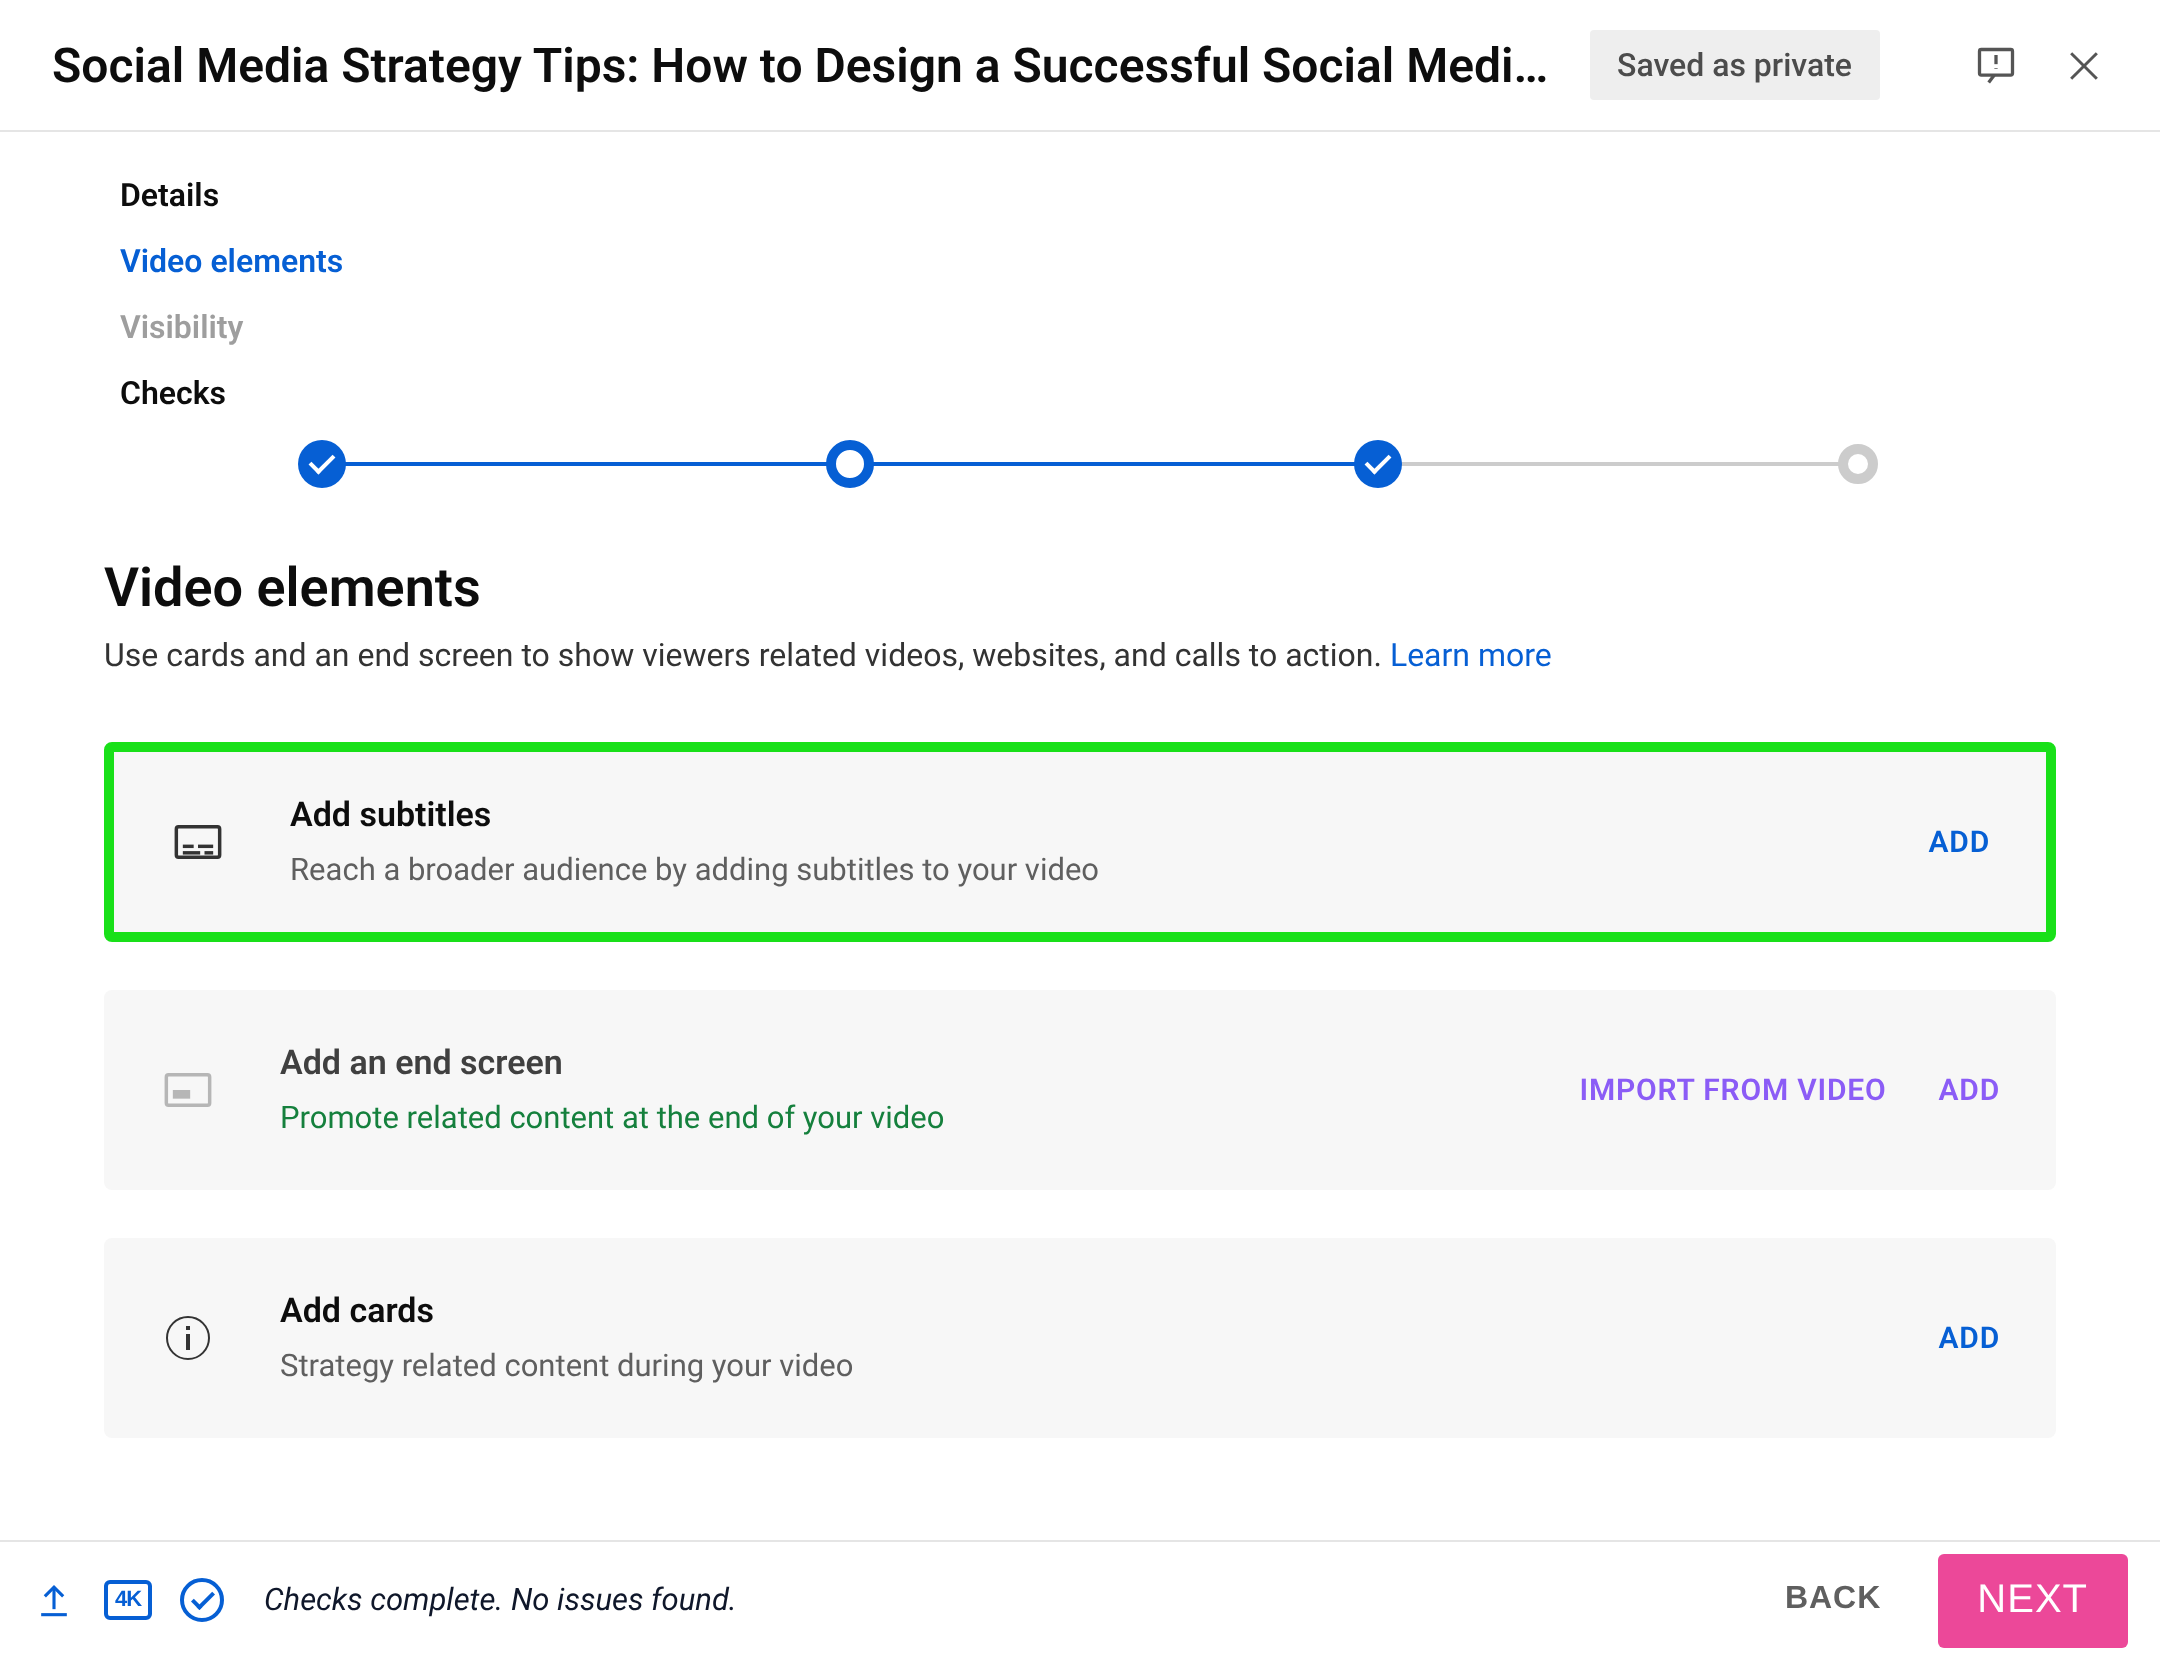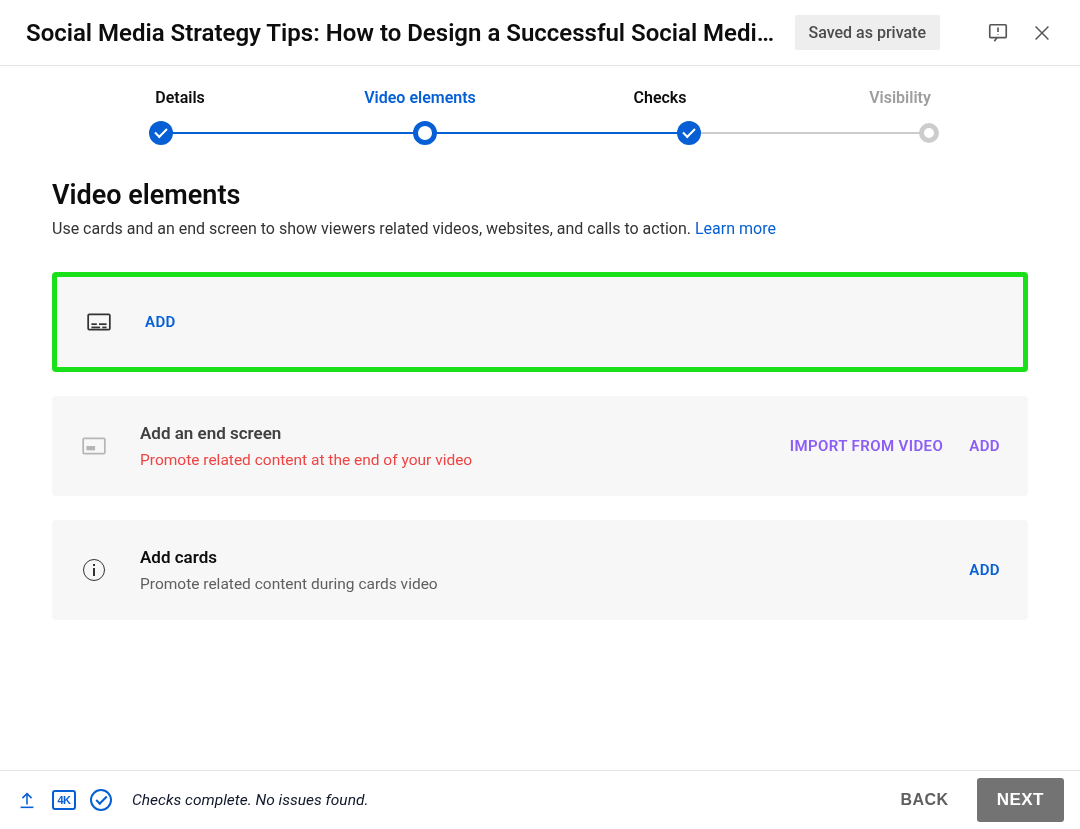--- a/index.html
+++ b/index.html
@@ -10,21 +10,21 @@
   .header { height:66px; border-bottom:1px solid #e5e5e5; display:flex; align-items:center; padding:0 26px; }
   .header-title { font-size:24px; font-weight:600; flex:0 0 auto; width:760px; white-space:nowrap; overflow:hidden; text-overflow:ellipsis;}
   .header-spacer { flex:1; }
   .saved-chip { background:#eeeeee; color:#4c4c4c; font-size:16px; font-weight:500; padding:8px 14px; border-radius:2px; margin-right:26px; }
   .icon-btn { width:24px; height:24px; color:#555; margin-left:20px; display:flex; align-items:center; justify-content:center; cursor:pointer; }
   .icon-btn svg { width:22px; height:22px; stroke:#555; fill:none; stroke-width:1.8; }
   .close-btn svg { stroke:#555; stroke-width:1.6; }
 
   
   .stepper-wrap { padding:22px 60px 0 60px; }
-  .stepper { display:flex; justify-content:space-between; align-items:flex-start; position:relative; }
+  .stepper { display:flex; justify-content:space-between; align-items:flex-start; position:relative;flex-direction:column; }
   .step { flex:1; text-align:center; position:relative; }
   .step-label { font-size:16px; font-weight:600; margin-bottom:14px; }
   .step.active .step-label { color:#065fd4; }
   .step.inactive .step-label { color:#9e9e9e; }
   .track { position:relative; height:24px; }
   .track-line { position:absolute; top:11px; height:2px; background:#ccc; }
   .track-line.blue { background:#065fd4; }
   .node { position:absolute; top:0; width:24px; height:24px; border-radius:50%; transform:translateX(-50%); }
   .node.check { background:#065fd4; display:flex; align-items:center; justify-content:center; }
   .node.check::after { content:""; width:10px; height:5px; border-left:2px solid #fff; border-bottom:2px solid #fff; transform:rotate(-45deg); margin-bottom:3px; }
@@ -40,40 +40,40 @@
   .card { background:#f7f7f7; border-radius:4px; display:flex; align-items:center; padding:22px 28px 22px 22px; margin-bottom:24px; min-height:100px; }
   .card.highlight { border:5px solid #19e019; }
   .card-icon { width:40px; display:flex; align-items:center; justify-content:center; margin-right:26px; color:#333; }
   .card-icon svg { width:26px; height:26px; stroke:#333; fill:none; stroke-width:1.6; }
   .card-text { flex:1; }
   .card-title { font-size:17px; font-weight:600; margin-bottom:8px; }
   .card-desc { font-size:15.5px; color:#5f5f5f; }
   .card-actions { display:flex; gap:26px; align-items:center; }
   .card-action { font-size:15px; font-weight:600; color:#065fd4; letter-spacing:.4px; cursor:pointer; }
   .card.disabled .card-title { color:#404040; }
-  .card.disabled .card-desc  { color:#ef4444; }
+  .card.disabled .card-desc  { color:#15803d; }
   .card.disabled .card-action { color:#8b5cf6; }
   .card.disabled .card-icon svg { stroke:#b6b6b6; }
 
   .info-circle { width:22px; height:22px; border:1.6px solid #333; border-radius:50%; position:relative; }
   .info-circle::before { content:""; position:absolute; top:4px; left:50%; width:2px; height:2px; background:#333; transform:translateX(-50%); }
   .info-circle::after  { content:""; position:absolute; top:8px; left:50%; width:2px; height:8px; background:#333; transform:translateX(-50%); }
 
   
   .footer { position:absolute; bottom:0; left:0; right:0; height:59px; border-top:1px solid #e5e5e5; display:flex; align-items:center; padding:0 16px; }
   .footer-icons { display:flex; align-items:center; gap:14px; }
   .footer-icons .ic { width:22px; height:22px; color:#065fd4; display:flex; align-items:center; justify-content:center;}
   .footer-icons svg { stroke:#065fd4; fill:none; stroke-width:1.7; }
   .hd-badge { font-family:Arial; font-size:11px; font-weight:800; color:#065fd4; border:2px solid #065fd4; border-radius:3px; width:24px; height:20px; display:flex; align-items:center; justify-content:center; letter-spacing:-.5px; }
   .check-ring { width:22px; height:22px; border:2px solid #065fd4; border-radius:50%; display:flex; align-items:center; justify-content:center; }
   .check-ring::after { content:""; width:9px; height:4px; border-left:2px solid #065fd4; border-bottom:2px solid #065fd4; transform:rotate(-45deg); margin-bottom:2px; }
   .footer-status { font-size:15.5px; color:#0f172a; margin-left:20px;font-style:italic; }
   .footer-spacer { flex:1; }
   .btn-back { font-size:16px; font-weight:700; color:#5f5f5f; letter-spacing:.5px; background:none; border:none; padding:10px 14px; cursor:pointer;}
-  .btn-next { font-size:17px; font-weight:700; color:#fff; background:#737373; border:none; padding:12px 20px; border-radius:3px; margin-left:14px; letter-spacing:.5px; cursor:pointer;}
+  .btn-next { font-size:20px; font-weight:400; color:#fff; background:#ec4899; border:none; padding:12px 20px; border-radius:3px; margin-left:14px; letter-spacing:.5px; cursor:pointer;}
 </style>
 </head>
 <body>
 
 <div class="header">
   <div class="header-title">Social Media Strategy Tips: How to Design a Successful Social Media Mar…</div>
   <div class="header-spacer"></div>
   <div class="saved-chip">Saved as private</div>
   <div class="icon-btn">
     <svg viewBox="0 0 24 24">
@@ -92,25 +92,25 @@
 </div>
 
 <div class="stepper-wrap">
   <div class="stepper">
     <div class="step done">
         <div class="step-label">Details</div>
       </div>
     <div class="step active">
         <div class="step-label">Video elements</div>
       </div>
+    <div class="step inactive">
+        <div class="step-label">Visibility</div>
+      </div>
     <div class="step done">
         <div class="step-label">Checks</div>
-      </div>
-    <div class="step inactive">
-        <div class="step-label">Visibility</div>
       </div>
   </div>
   <div class="track">
     <div class="track-line blue" style="left:11%; right:34%;"></div>
     <div class="track-line" style="left:66%; right:10%;"></div>
     <div class="node check" style="left:10.5%;"></div>
     <div class="node ring" style="left:38%;"></div>
     <div class="node check" style="left:65.5%;"></div>
     <div class="node empty" style="left:90.5%;"></div>
   </div>
@@ -124,20 +124,24 @@
 
   <div class="card highlight">
     <div class="card-icon">
       <svg viewBox="0 0 24 24">
           <rect x="2" y="5" width="20" height="14" rx="1"></rect>
           <line x1="5" y1="14" x2="10" y2="14"></line>
           <line x1="12" y1="14" x2="19" y2="14"></line>
           <line x1="5" y1="17" x2="13" y2="17"></line>
           <line x1="15" y1="17" x2="19" y2="17"></line>
         </svg>
+    </div>
+    <div class="card-text">
+      <div class="card-title">Add subtitles</div>
+      <div class="card-desc">Reach a broader audience by adding subtitles to your video</div>
     </div>
     <div class="card-actions">
       <span class="card-action">ADD</span>
     </div>
   </div>
 
   <div class="card disabled">
     <div class="card-icon">
       <svg viewBox="0 0 24 24">
           <rect x="2" y="5" width="20" height="14" rx="1"></rect>
@@ -153,21 +157,21 @@
       <span class="card-action">ADD</span>
     </div>
   </div>
 
   <div class="card">
     <div class="card-icon">
       <div class="info-circle"></div>
     </div>
     <div class="card-text">
       <div class="card-title">Add cards</div>
-      <div class="card-desc">Promote related content during cards video</div>
+      <div class="card-desc">Strategy related content during your video</div>
     </div>
     <div class="card-actions">
       <span class="card-action">ADD</span>
     </div>
   </div>
 </div>
 
 <div class="footer">
   <div class="footer-icons">
     <div class="ic">

